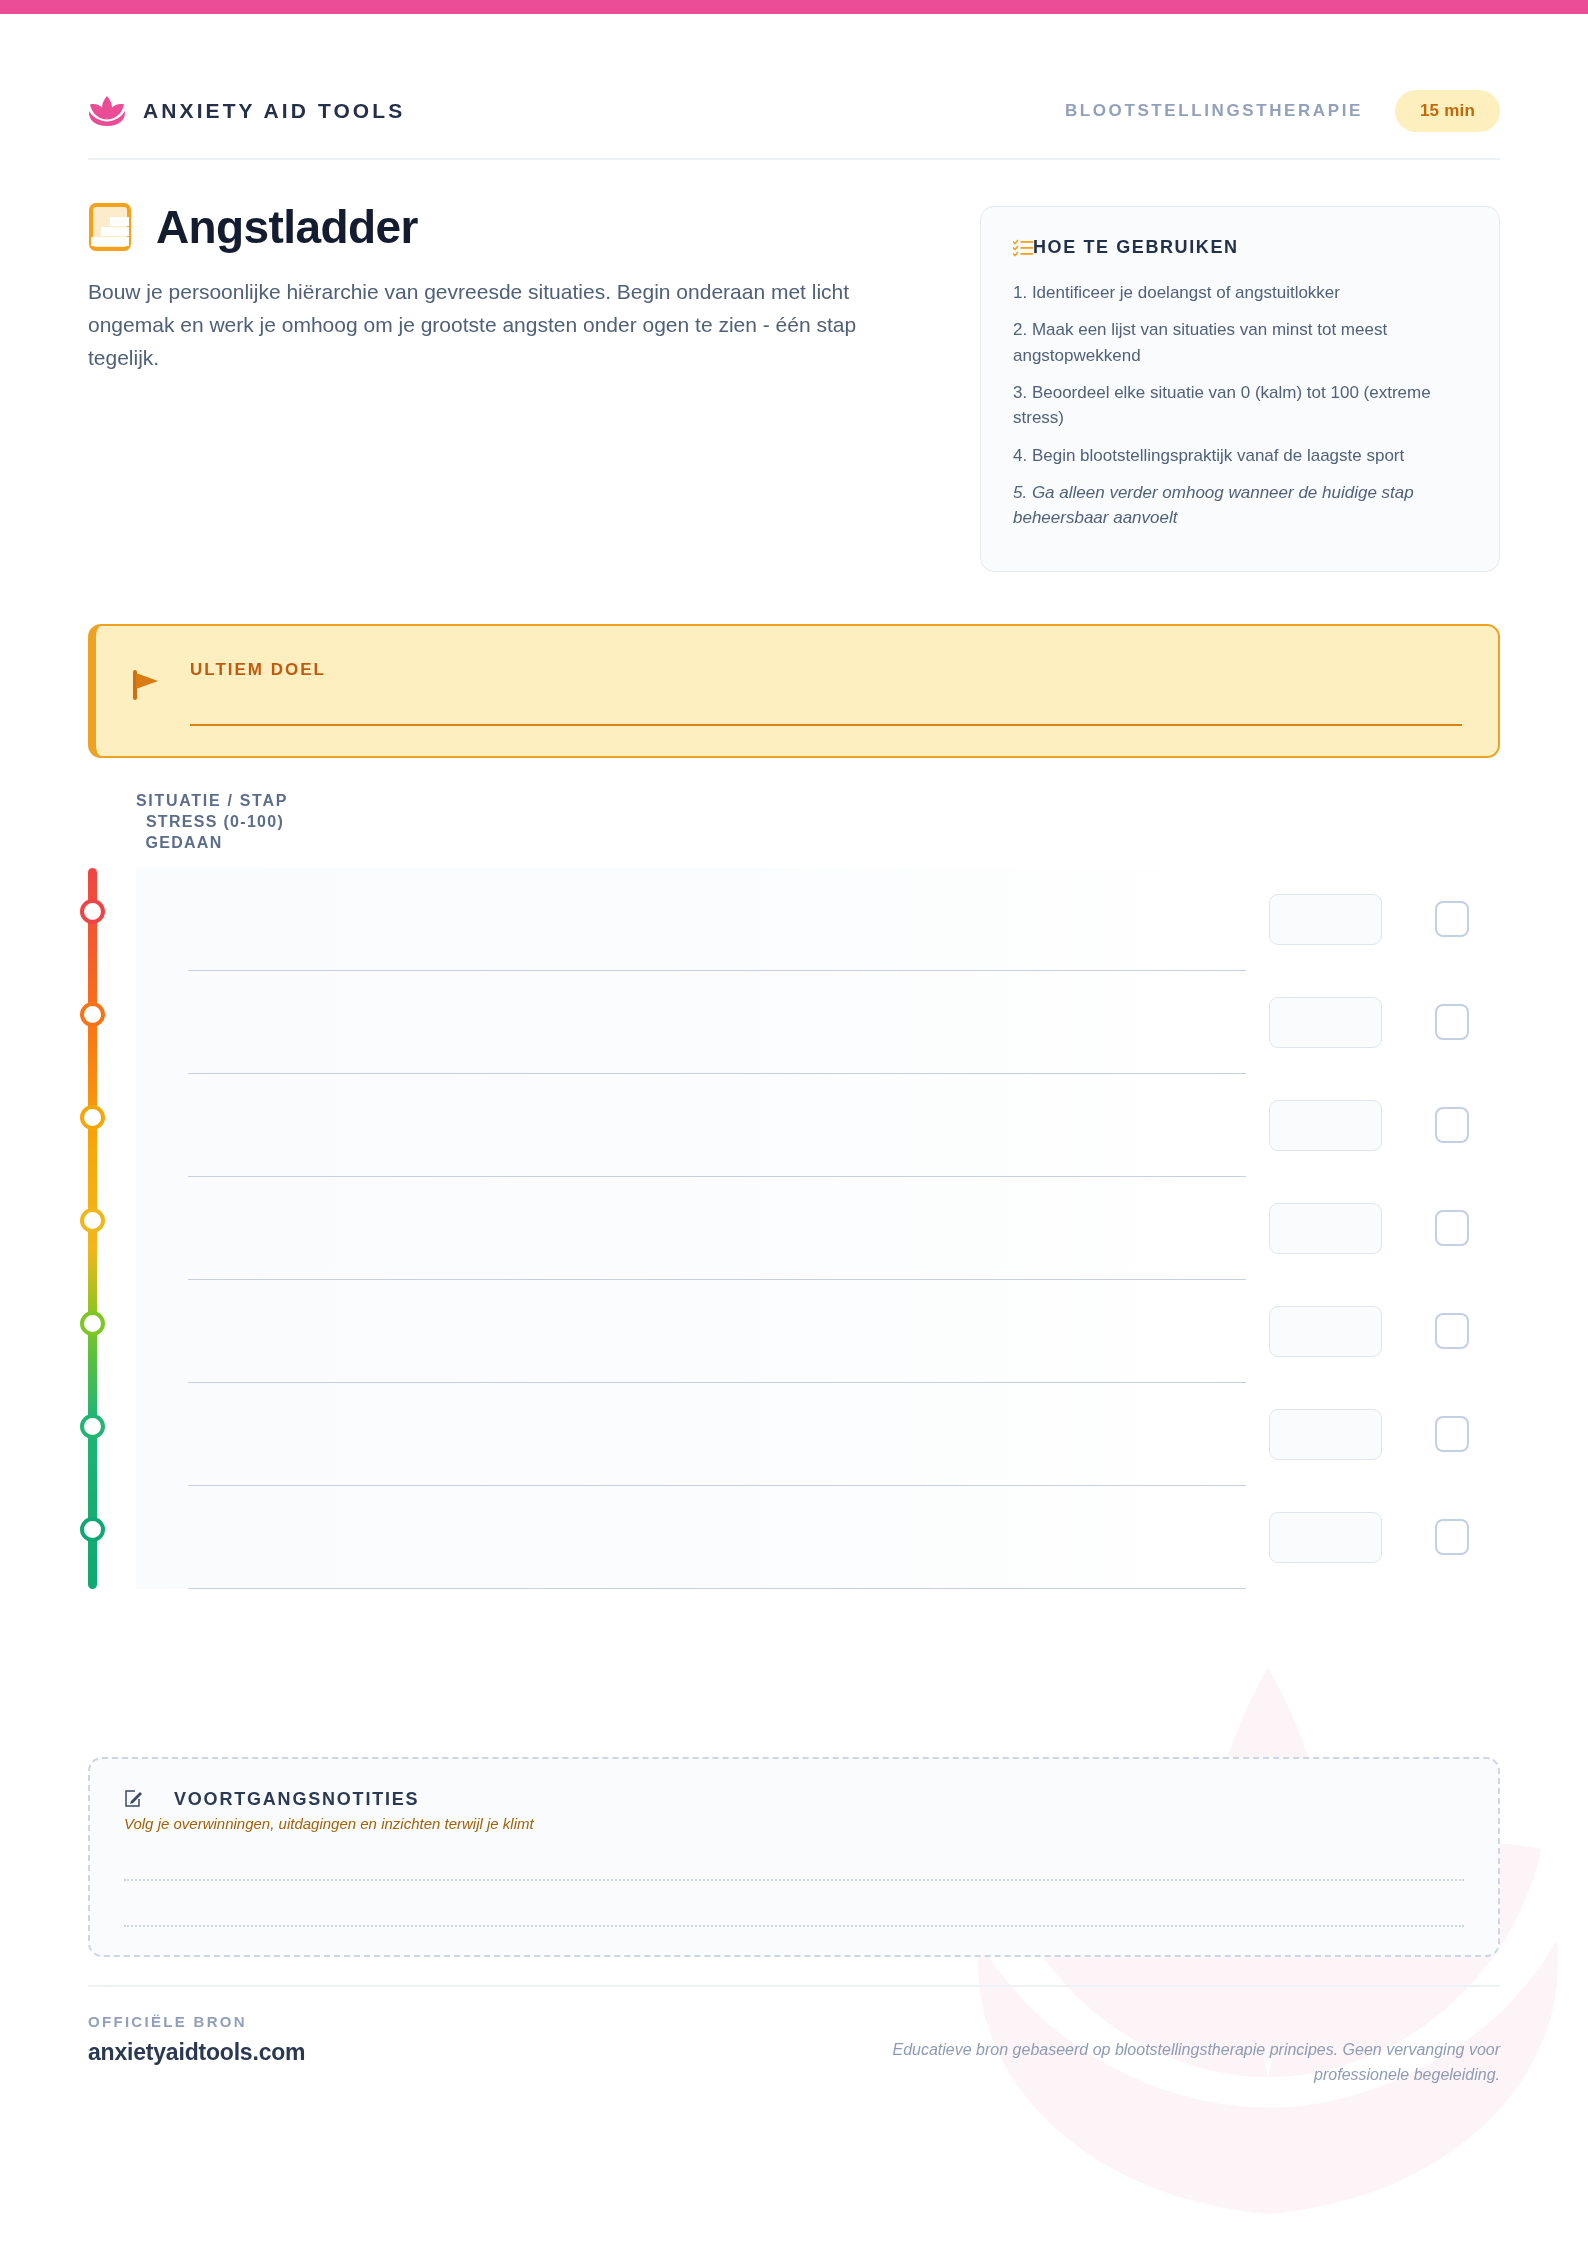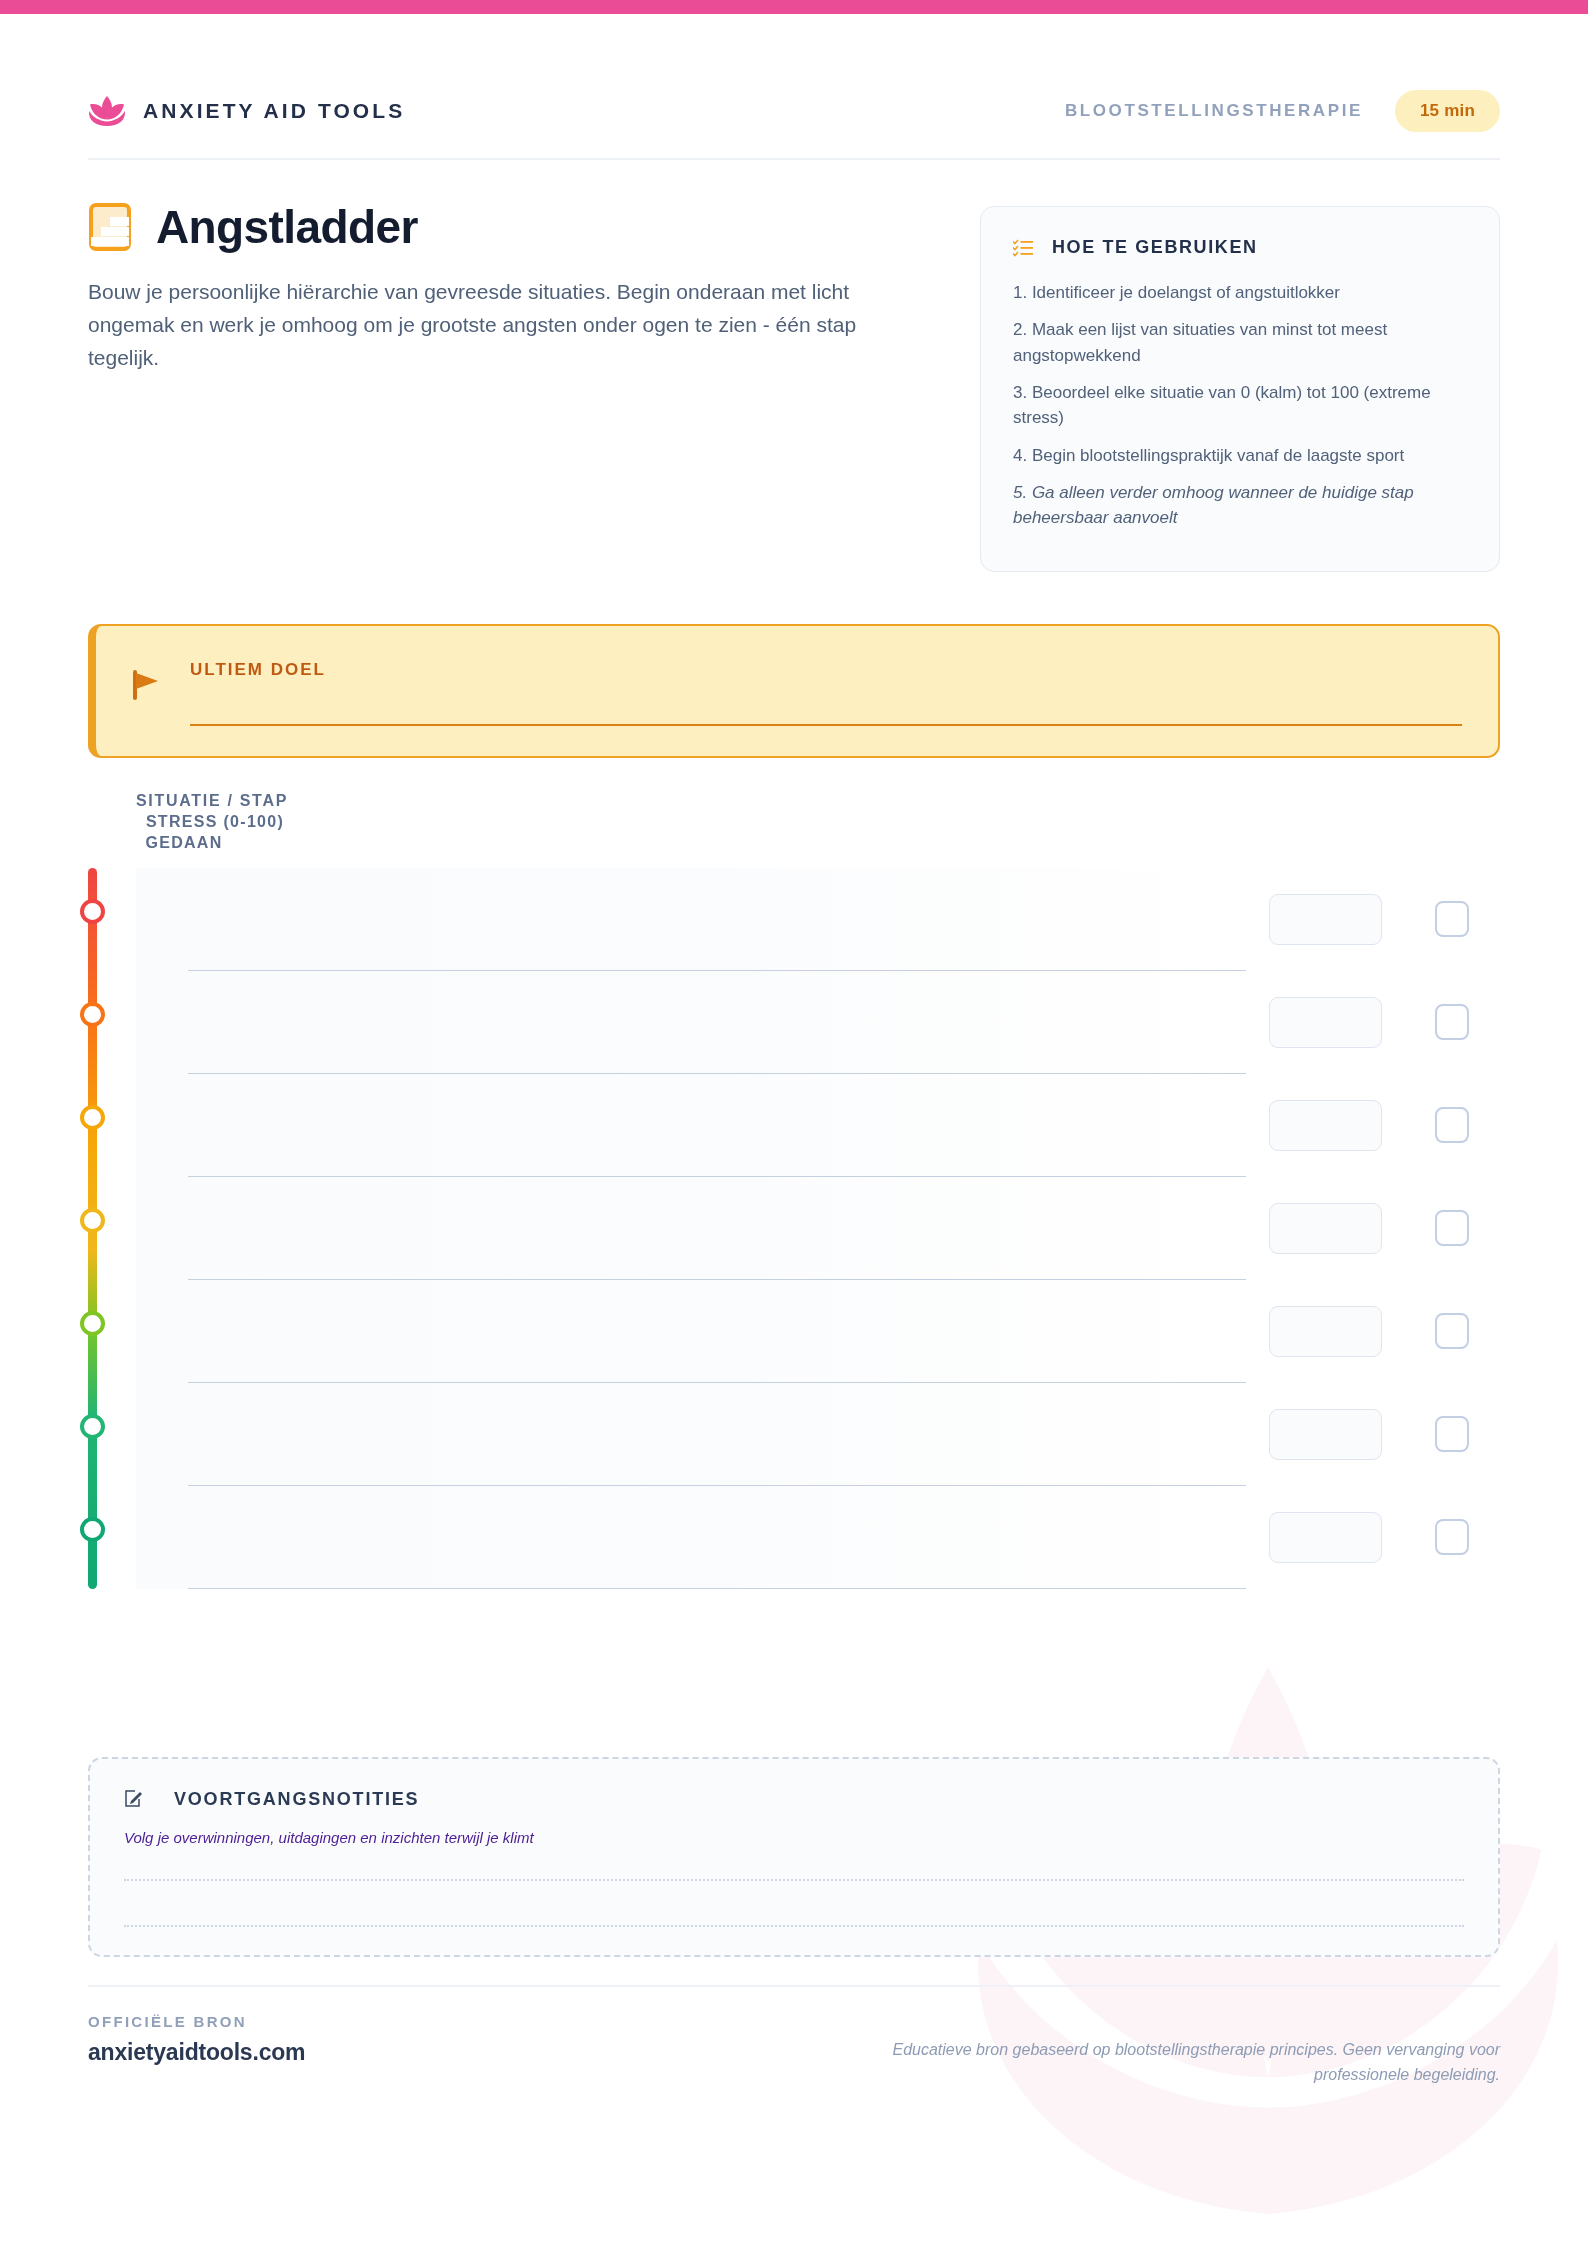--- a/index.html
+++ b/index.html
@@ -105,21 +105,21 @@
   
   .howto {
     width: 520px;
     flex: none;
     background: #fafbfd;
     border: 1.5px solid #e5e9f0;
     border-radius: 14px;
     padding: 30px 32px 32px 32px;
     margin-top: 6px;
   }
-  .howto-head { display: flex; align-items: center; gap: 19px; margin-bottom: 22px; }
+  .howto-head { display: flex; align-items: center; gap: 0; margin-bottom: 22px; }
   .howto-icon { width: 20px; height: 18px; }
   .howto-title {
     font-size: 18px;
     font-weight: 800;
     letter-spacing: 1.6px;
     color: #22304a;
   }
   .howto-step {
     font-size: 17px;
     line-height: 1.49;
@@ -284,24 +284,24 @@
   }
   .notes-head { display: flex; align-items: flex-start; gap: 31px; }
   .notes-icon { width: 19px; height: 19px; }
   .notes-title {
     font-size: 18px;
     font-weight: 800;
     letter-spacing: 1.8px;
     color: #2b3a54;
   }
   .notes-placeholder {
-    margin-top: 19px;
+    margin-top: 5px;
     font-size: 15px;
     font-style: italic;
-    color: #4c1d95;
+    color: #a16207;
   }
   .notes-line {
     position: absolute;
     left: 34px;
     right: 34px;
     border-bottom: 2px dotted #ccd6e4;
   }
   .notes-line.l1 { top: 120px; }
   .notes-line.l2 { top: 166px; }
 

